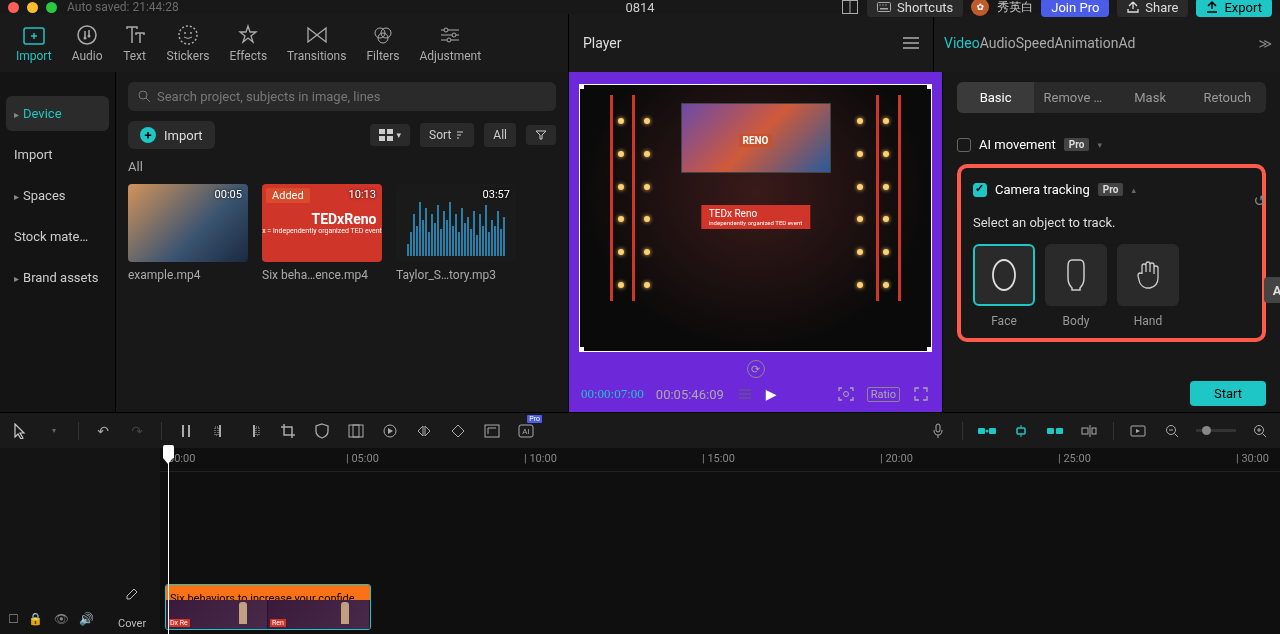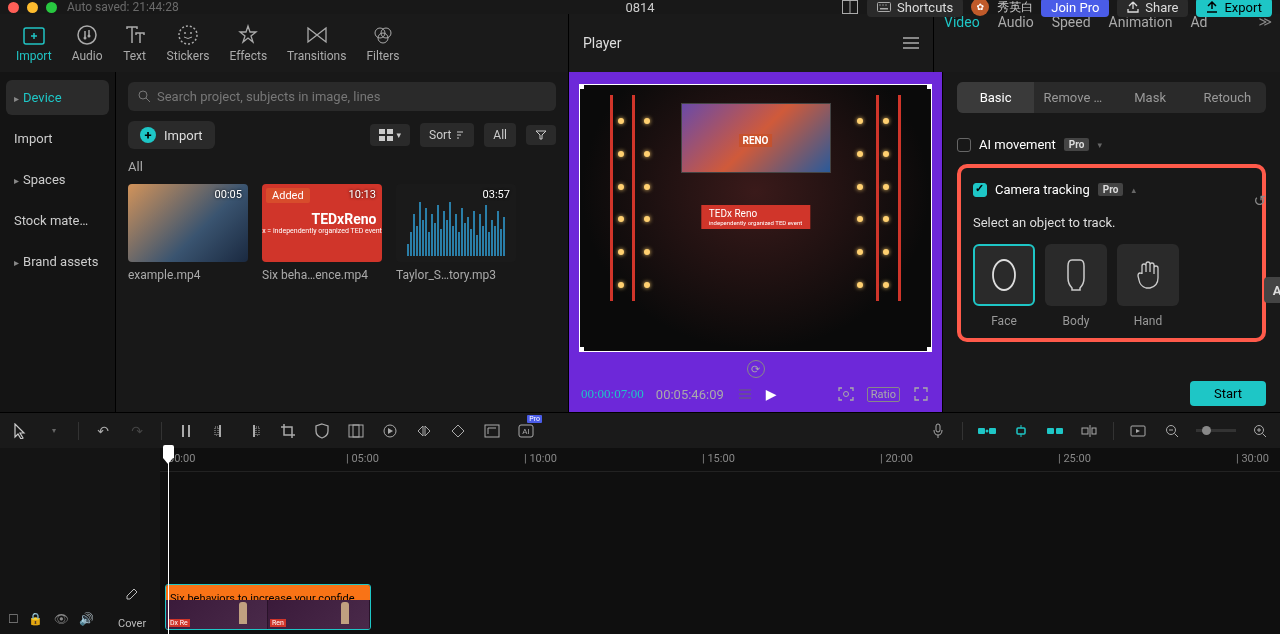--- a/index.html
+++ b/index.html
@@ -24,30 +24,30 @@
 .tool-item { display: flex; flex-direction: column; align-items: center; justify-content: center; padding: 4px 10px; color: #aaa; cursor: pointer; gap: 2px; }
 .tool-item.active { color: #20c4c4; }
 .tool-item .icon { width: 24px; height: 24px; display: flex; align-items: center; justify-content: center; }
 .tool-item span { font-size: 12px; }
 
 .player-header { flex: 1; display: flex; align-items: center; padding: 0 14px; justify-content: space-between; border-right: 1px solid #000; max-width: 374px;}
 .player-title { color: #ddd; font-size: 14px; }
 .hamburger { width: 16px; height: 12px; border-top: 2px solid #888; border-bottom: 2px solid #888; position: relative; }
 .hamburger::after { content: ""; position: absolute; top: 3px; left: 0; right: 0; height: 2px; background: #888; }
 
-.right-tabs { display: flex; align-items: flex-start; flex: 1; padding-left: 10px; gap: 18px; }
+.right-tabs { display: flex; align-items: center; flex: 1; padding-left: 10px; }
 .right-tab { color: #aaa; font-size: 14px; cursor: pointer; }
 .right-tab.active { color: #1ec6c6; }
 .tabs-more { margin-left: auto; margin-right: 8px; color: #888; }
 
 .main-row { display: flex; height: 340px; }
 
 .left-sidebar { width: 116px; background: #141414; padding: 8px 6px; display: flex; flex-direction: column; gap: 6px; border-right: 1px solid #000; }
 .side-item { padding: 10px 8px; border-radius: 6px; color: #ccc; font-size: 13px; cursor: pointer; white-space: nowrap; overflow: hidden; text-overflow: ellipsis; }
-.side-item.active { background: #2b2b2b; color: #1ec6c6; }
+.side-item.active { background: #2b2b2b; color: #1ec6c6; margin-top: 16px; }
 .side-arrow::before { content: "▸"; font-size: 10px; margin-right: 4px; color: #888; }
 
 .media-panel { width: 453px; background: #181818; padding: 10px 12px; border-right: 1px solid #000; display: flex; flex-direction: column; gap: 10px; }
 .search-bar { background: #2a2a2a; border-radius: 6px; padding: 7px 10px; display: flex; align-items: center; gap: 6px; color: #777; font-size: 13px; }
 .media-controls { display: flex; align-items: center; gap: 10px; }
 .import-btn { background: #2a2a2a; border-radius: 6px; padding: 6px 12px; display: flex; align-items: center; gap: 8px; color: #ddd; cursor: pointer; }
 .import-plus { width: 16px; height: 16px; border-radius: 50%; background: #1ec6c6; color: #000; display: flex; align-items: center; justify-content: center; font-size: 13px; font-weight: bold; }
 .control-pill { background: #2a2a2a; border-radius: 4px; padding: 5px 9px; color: #ccc; font-size: 12px; display:flex; align-items:center; gap:4px; }
 .media-section-label { color: #aaa; font-size: 13px; }
 
@@ -253,20 +253,33 @@
     </div>
     <div class="tool-item">
       <div class="icon">
           <svg width="22" height="20" viewBox="0 0 22 20">
             <circle cx="8" cy="8" r="5" fill="none" stroke="#aaa"></circle>
             <circle cx="14" cy="8" r="5" fill="none" stroke="#aaa"></circle>
             <circle cx="11" cy="13" r="5" fill="none" stroke="#aaa"></circle>
           </svg>
         </div>
       <span>Filters</span>
+    </div>
+    <div class="tool-item">
+      <div class="icon">
+          <svg width="22" height="18" viewBox="0 0 22 18">
+            <line x1="2" y1="4" x2="20" y2="4" stroke="#aaa"></line>
+            <line x1="2" y1="9" x2="20" y2="9" stroke="#aaa"></line>
+            <line x1="2" y1="14" x2="20" y2="14" stroke="#aaa"></line>
+            <circle cx="7" cy="4" r="2" fill="#1a1a1a" stroke="#aaa"></circle>
+            <circle cx="15" cy="9" r="2" fill="#1a1a1a" stroke="#aaa"></circle>
+            <circle cx="10" cy="14" r="2" fill="#1a1a1a" stroke="#aaa"></circle>
+          </svg>
+        </div>
+      <span>Adjustment</span>
     </div>
   </div>
   <div class="player-header">
     <div class="player-title">Player</div>
     <div class="hamburger"></div>
   </div>
   <div class="right-tabs">
     <div class="right-tab active">Video</div>
     <div class="right-tab">Audio</div>
     <div class="right-tab">Speed</div>

